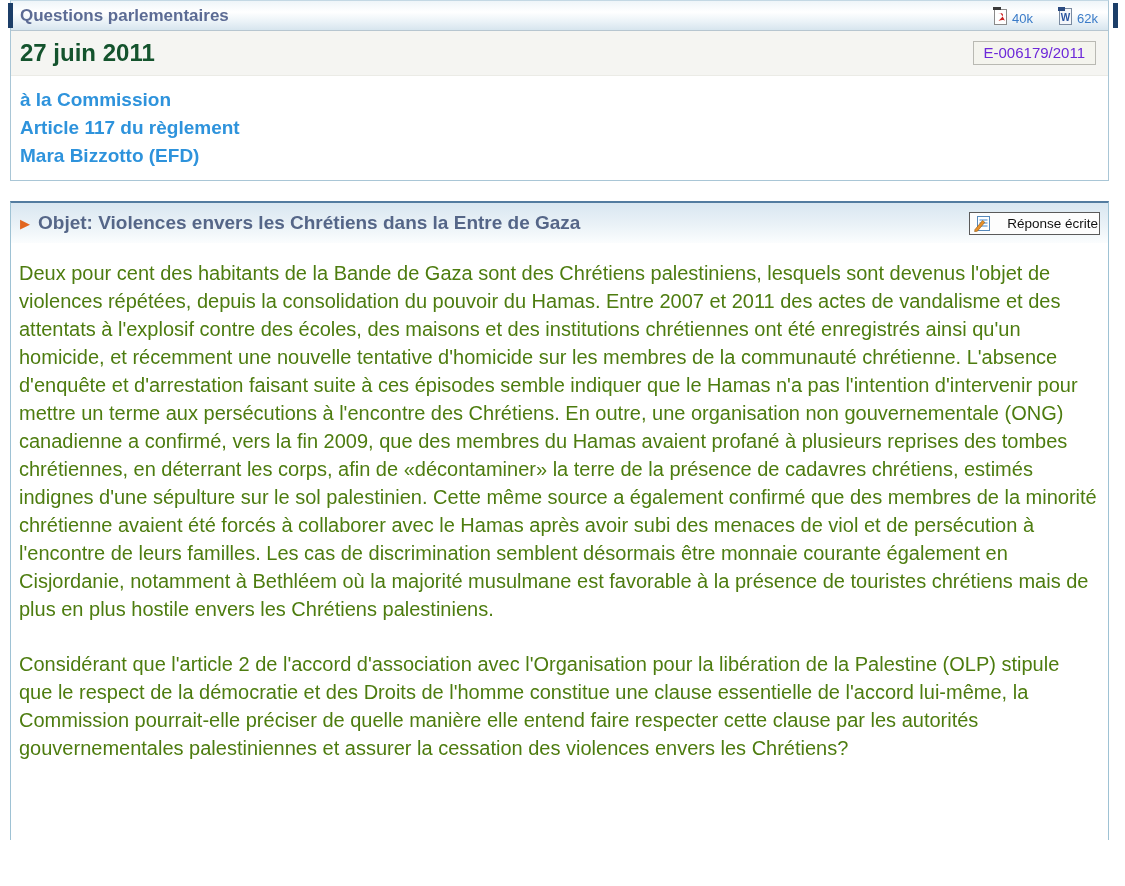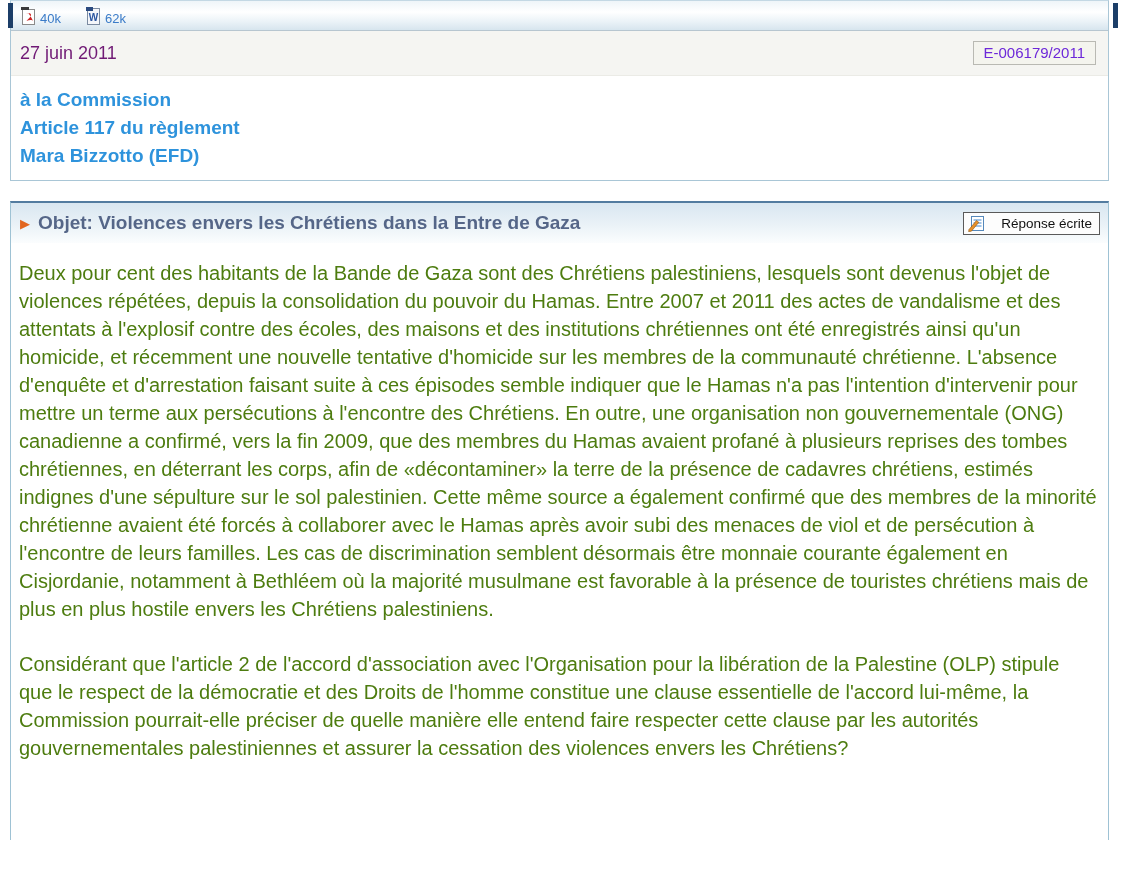--- a/index.html
+++ b/index.html
@@ -25,21 +25,21 @@
     border-bottom: 1px solid #b7c6d0;
   }
   .panel-title { font-size: 17px; font-weight: bold; color: #5c6b94; }
   .downloads { display: flex; align-items: center; gap: 24px; }
   .dl { display: flex; align-items: flex-end; gap: 3px; text-decoration: none; cursor: pointer; }
   .dl span { font-size: 13px; color: #3a7bc8; }
   .row-date {
     height: 45px; display: flex; align-items: center; justify-content: space-between;
     padding: 0 12px 0 9px; background: #f5f5f2; border-bottom: 1px solid #ebebe6;
   }
-  .date-label { font-size: 18px; font-weight: normal; color: #701a75; }
+  .date-label { font-size: 24px; font-weight: bold; color: #14532d; }
   .ref-badge {
     font-size: 15px; color: #6d28d9; background: #f4f4ee;
     border: 1px solid #b9b9b3; padding: 2px 10px 3px;
   }
   .links { padding: 10px 9px 10px; }
   .q-link {
     display: block; font-size: 19px; font-weight: bold; line-height: 28px;
     color: #2e93dc; text-decoration: none; cursor: pointer;
   }
 
@@ -52,36 +52,37 @@
   .row-subject {
     height: 40px; display: flex; align-items: center; gap: 8px;
     padding: 0 8px 0 9px;
     background: linear-gradient(180deg, #d9e7f1 0%, #eaf2f7 55%, #fbfdfe 100%);
   }
   .tri { color: #e2661f; font-size: 13px; line-height: 1; }
   .subject { font-size: 19px; font-weight: bold; color: #556688; flex: 1 1 auto; }
   .answer-btn {
     display: flex; align-items: center; gap: 15px;
     background: #fdfdfd; border: 1px solid #5a5a5a;
-    padding: 2px 7px 2px 4px; cursor: pointer; text-decoration: none;
+    padding: 2px 1px 2px 4px; cursor: pointer; text-decoration: none;
   }
   .answer-btn span { font-size: 13.5px; color: #111111; }
   .q-body { padding: 16px 10px 10px 8px; }
   .q-body p {
     font-size: 20px; line-height: 28px; color: #4d7c0f; margin: 0 0 27px;
   }
 </style>
 </head>
 <body>
 
 <div class="corner-bar left"></div>
 <div class="corner-bar right"></div>
 
 <div class="box1">
   <div class="row-header">
+    <span class="panel-title">Questions parlementaires</span>
     <span class="downloads">
       <a class="dl">
         <svg width="17" height="20" viewBox="0 0 17 20">
           <rect x="2.5" y="3.5" width="12" height="15" fill="#ffffff" stroke="#8a8a8a"></rect>
           <rect x="1" y="1" width="8" height="3" fill="#3a3a3a"></rect>
           <path d="M6 8 C9 6.5 11 7 11 9 C11 11 8 13 6.5 15 C9 14 12 13.5 13 15 C12 12.5 10 9 8.5 7.5 Z" fill="#cc2222"></path>
         </svg>
         <span>40k</span>
       </a>
       <a class="dl">

